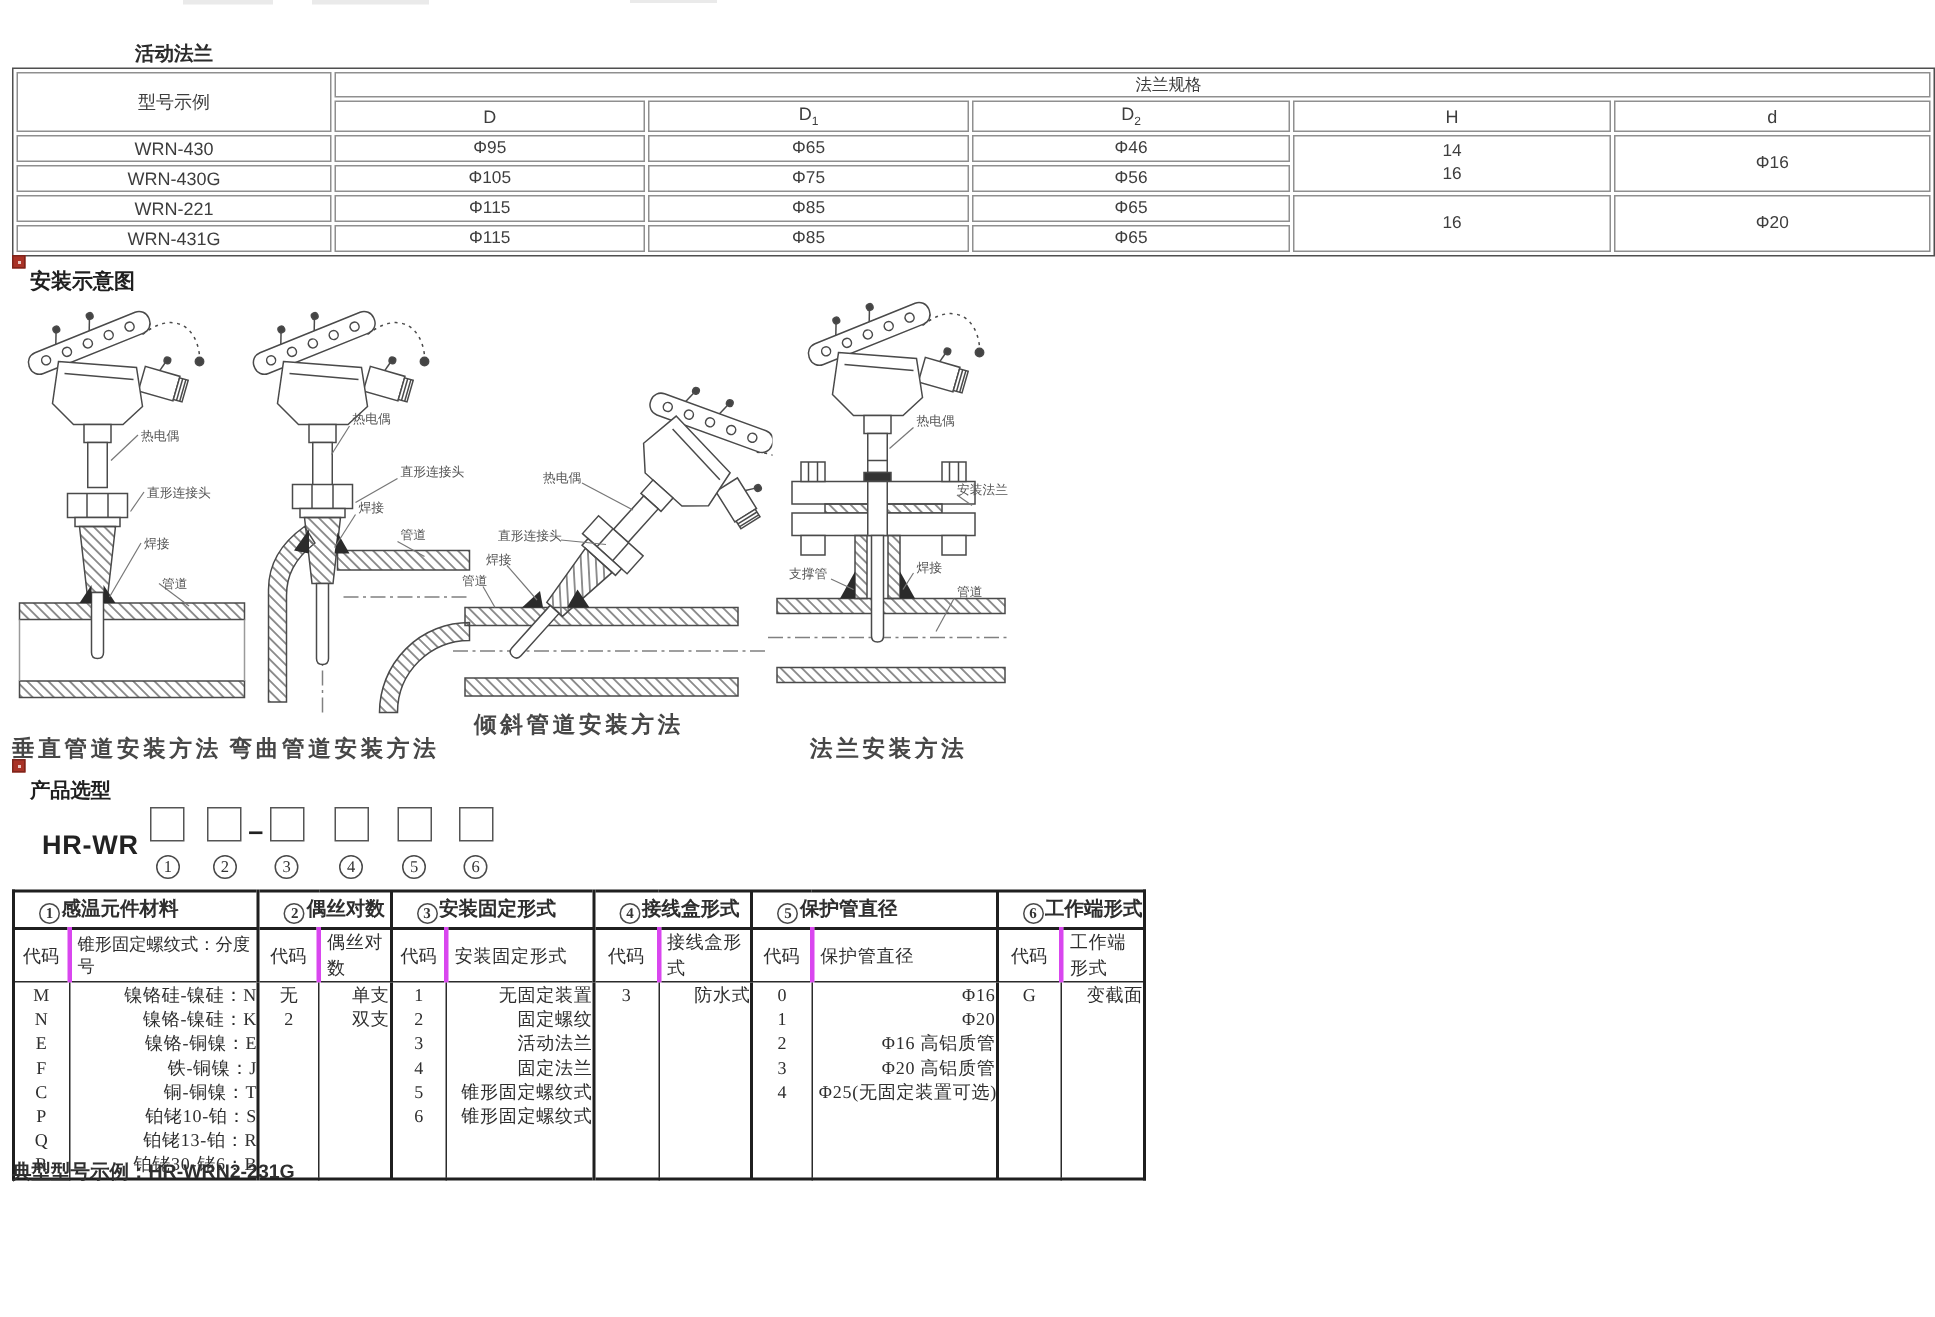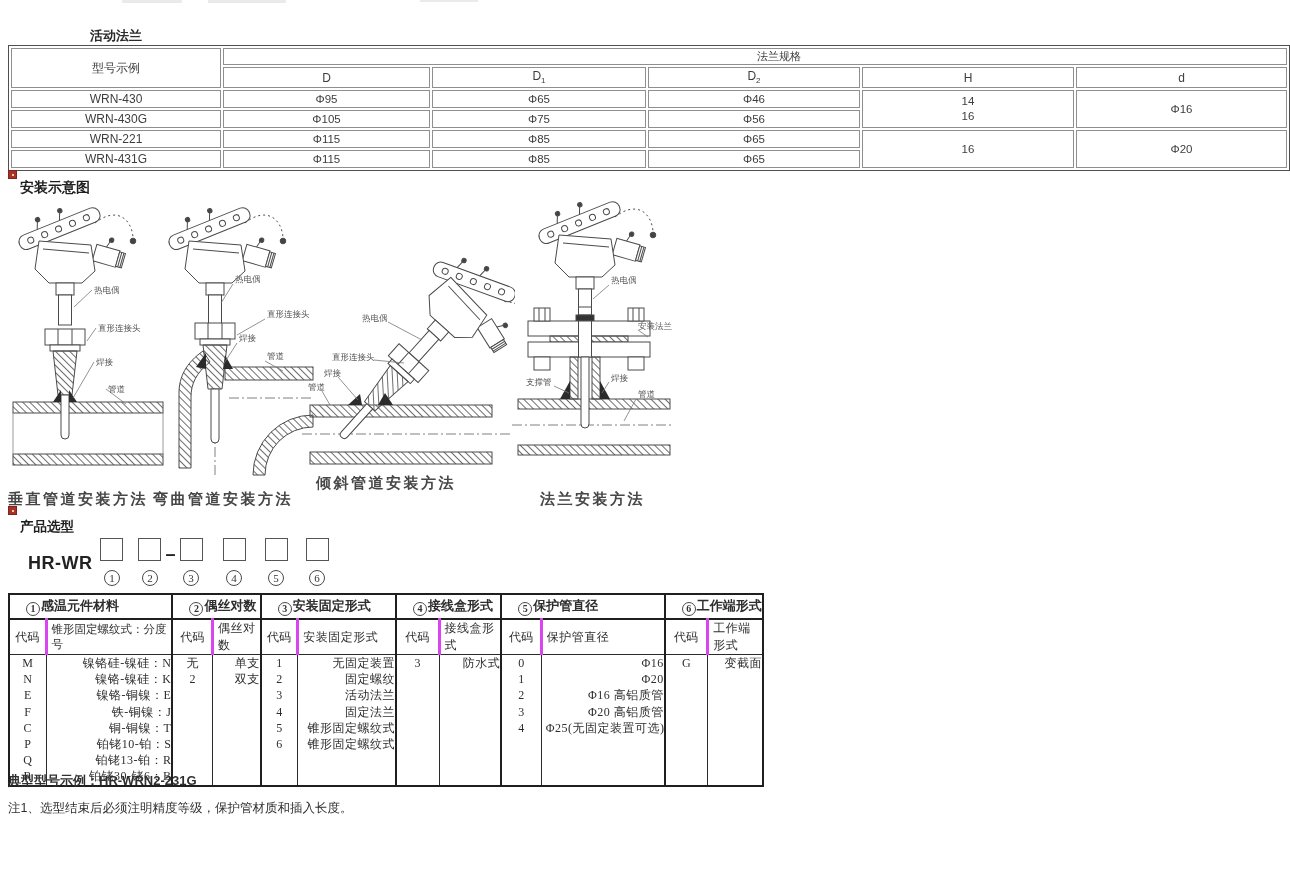--- a/index.html
+++ b/index.html
@@ -429,15 +429,14 @@
             <div class="ln">G</div>
           </td>
           <td class="val-cell">
             <div class="ln">变截面</div>
           </td>
         </tr>
       </tbody>
   </table>
 
   <div class="note bold" style="top:772px">典型型号示例：HR-WRN2-231G</div>
-  <div class="note" style="top:800px">注1、选型结束后必须注明精度等级，保护管材质和插入长度。</div>
 
 </div>
 
 </body></html>

